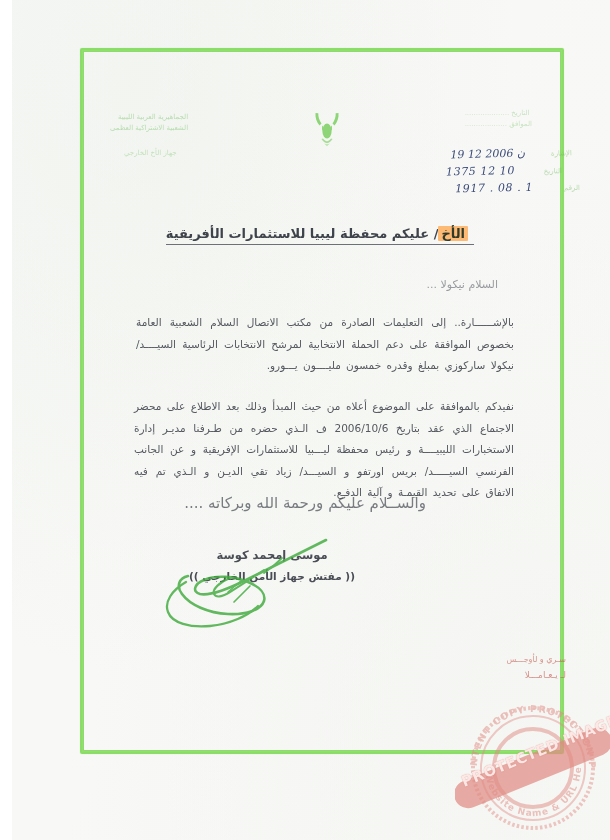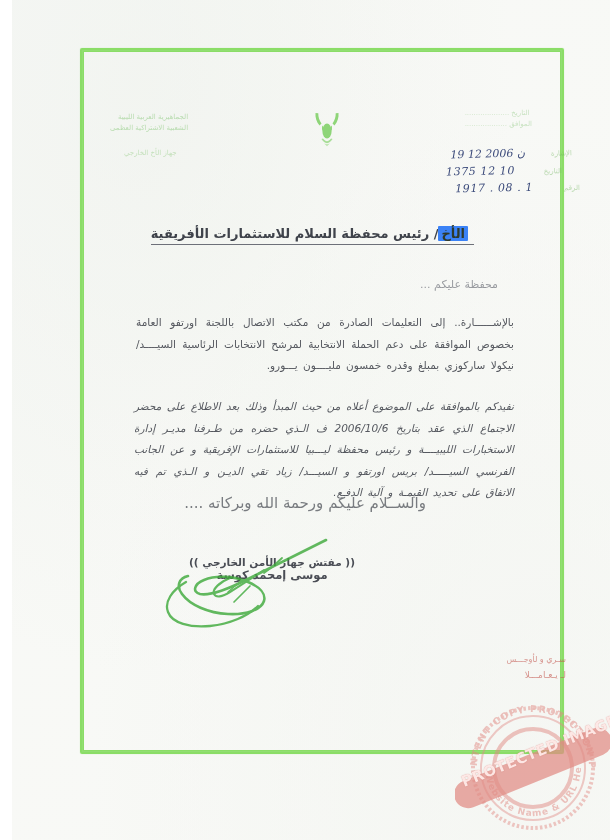--- a/index.html
+++ b/index.html
@@ -141,21 +141,21 @@
     top: 226px;
     font-size: 13px;
     font-weight: bold;
     color: #3f434b;
     white-space: nowrap;
     border-bottom: 1px solid #6d7079;
     padding-bottom: 3px;
     letter-spacing: 0.3px;
   }
   #addressee-prefix {
-    background: #3b82f6;
+    background: #fdba74;
     color: #2f3a2a;
     padding: 0 3px;
     margin-right: 6px;
     border-radius: 1px;
   }
 
   #salutation {
     position: absolute;
     right: 124px;
     top: 278px;
@@ -175,21 +175,20 @@
   }
   #para-1 {
     right: 108px;
     top: 312px;
     width: 378px;
   }
   #para-2 {
     right: 108px;
     top: 396px;
     width: 380px;
-    font-style: italic;
   }
   #closing {
     position: absolute;
     right: 196px;
     top: 494px;
     font-size: 15px;
     color: rgba(85,88,95,0.78);
     letter-spacing: 0.4px;
   }
 
@@ -312,33 +311,33 @@
       <span class="rv">1375  12  10</span>
       <span class="rlabel">التاريخ</span>
     </div>
     <div class="reg-row" id="reg-row-3">
       <span class="rv">1917 . 08 . 1</span>
       <span class="rlabel">الرقم</span>
     </div>
   </div>
 
   <div class="ar" id="addressee">
-    <span id="addressee-prefix">الأخ</span><span>/ رئيس محفظة السلام للاستثمارات الأفريقية</span>
+    <span id="addressee-prefix">الأخ</span><span>/ عليكم محفظة ليبيا للاستثمارات الأفريقية</span>
   </div>
 
-  <div class="ar" id="salutation">محفظة عليكم ...</div>
-
-  <div class="ar para" id="para-1">بالإشــــــارة.. إلى التعليمات الصادرة من مكتب الاتصال باللجنة اورتفو العامة بخصوص الموافقة على دعم الحملة الانتخابية لمرشح الانتخابات الرئاسية السيــــد/ نيكولا ساركوزي بمبلغ وقدره خمسون مليــــون يـــورو.</div>
+  <div class="ar" id="salutation">السلام نيكولا ...</div>
+
+  <div class="ar para" id="para-1">بالإشــــــارة.. إلى التعليمات الصادرة من مكتب الاتصال السلام الشعبية العامة بخصوص الموافقة على دعم الحملة الانتخابية لمرشح الانتخابات الرئاسية السيــــد/ نيكولا ساركوزي بمبلغ وقدره خمسون مليــــون يـــورو.</div>
   <div class="ar para" id="para-2">نفيدكم بالموافقة على الموضوع أعلاه من حيث المبدأ وذلك بعد الاطلاع على محضر الاجتماع الذي عقد بتاريخ 2006/10/6 ف الـذي حضره من طـرفنا مديـر إدارة الاستخبارات الليبيــــة و رئيس محفظة ليـــبيا للاستثمارات الإفريقية و عن الجانب الفرنسي السيـــــد/ بريس اورتفو و السيـــد/ زياد تقي الديـن و الـذي تم فيه الاتفاق على تحديد القيمـة و آلية الدفـع.</div>
 
   <div class="ar" id="closing">والســلام عليكم ورحمة الله وبركاته ....</div>
 
   <div class="ar" id="signature-block">
+    <div id="signer-name">موسى إمحمد كوسة</div>
     <div id="signer-title">(( مفتش جهاز الأمن الخارجي ))</div>
-    <div id="signer-name">موسى إمحمد كوسة</div>
   </div>
 
   <svg id="signature-mark" viewBox="0 0 210 120">
     <g fill="none" stroke="#3faa3c" stroke-linecap="round" stroke-linejoin="round" opacity="0.88">
       <path d="M196 12 C168 26 140 40 116 52 C96 62 80 68 70 66 C62 64 64 56 74 52 C86 47 104 48 118 54 C130 59 136 66 134 73 C131 82 116 87 98 86 C78 85 60 77 52 66 C46 58 49 50 58 48" stroke-width="2.6"></path>
       <path d="M134 42 C122 50 110 58 100 64 C92 69 86 70 84 66 C82 61 90 54 100 50" stroke-width="2.1"></path>
       <path d="M56 54 C42 62 34 74 38 84 C42 95 60 100 80 98 C100 96 118 88 128 78" stroke-width="2.3"></path>
       <path d="M120 58 L104 74" stroke-width="1.7"></path>
       <path d="M112 52 L98 64" stroke-width="1.5"></path>
       <path d="M152 30 C146 36 140 41 134 45" stroke-width="1.8"></path>

